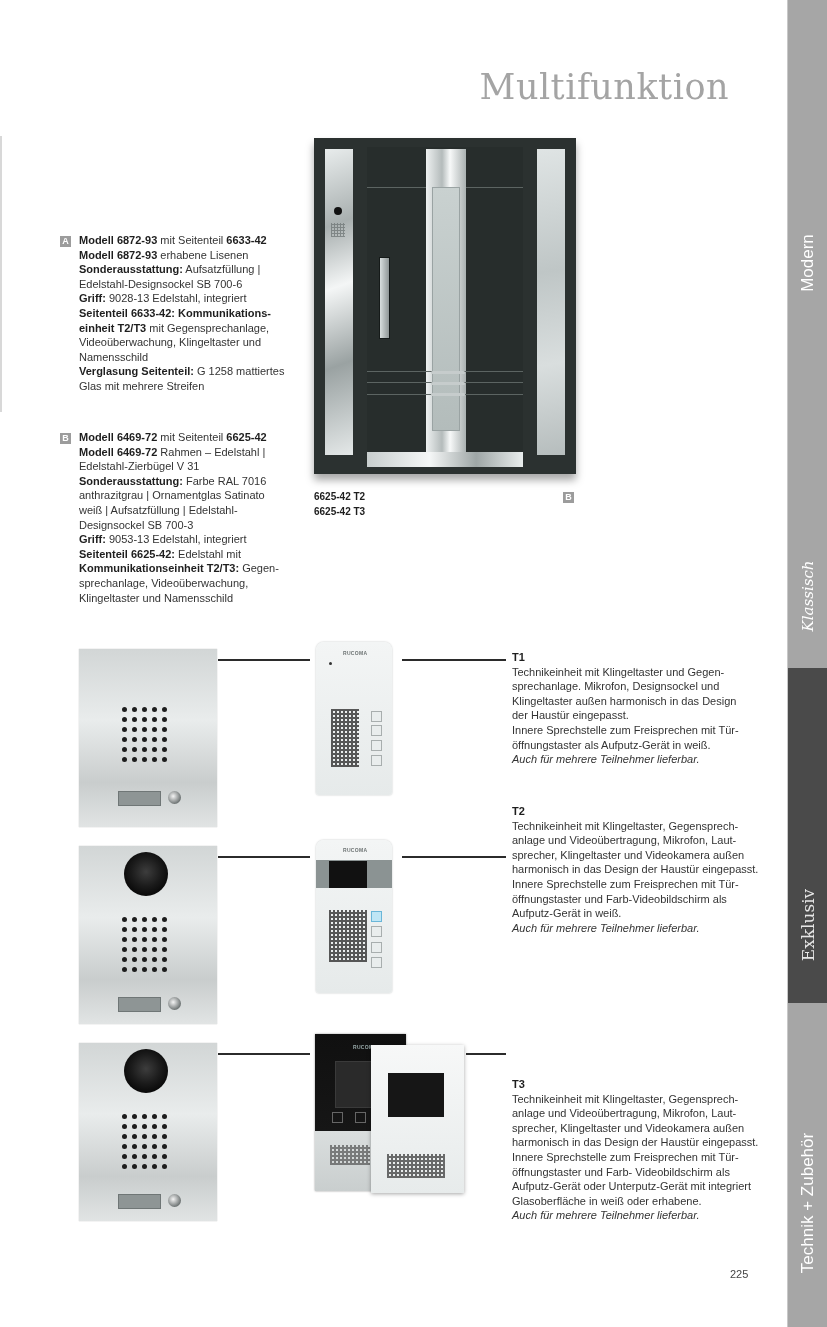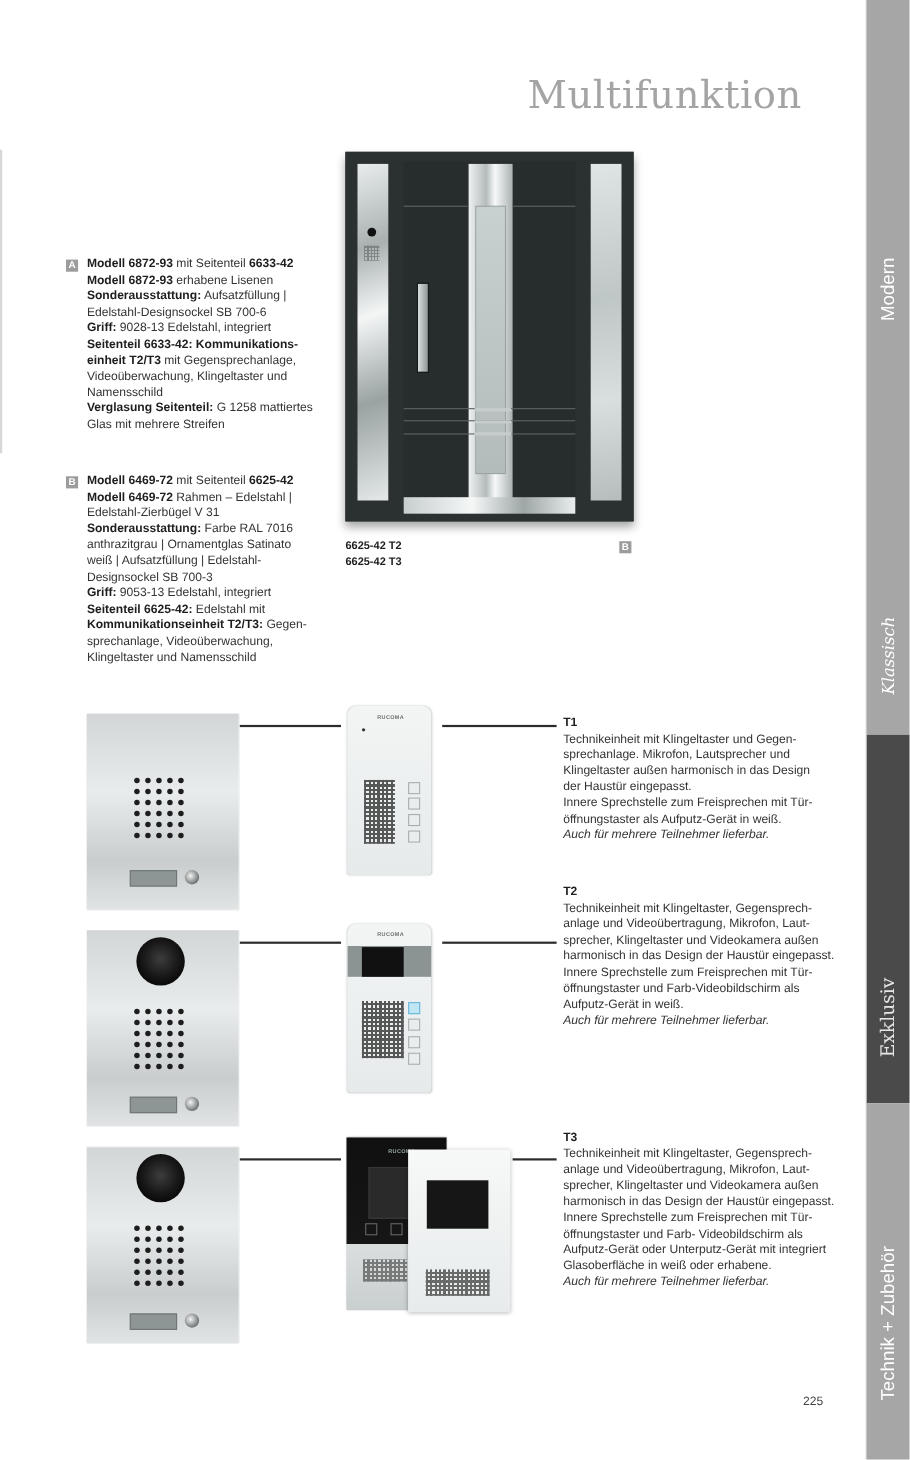--- a/index.html
+++ b/index.html
@@ -200,21 +200,21 @@
   <div style="position:absolute; left:329px; top:662px; width:3px; height:3px; background:#333; border-radius:50%;"></div>
   <div class="speaker-grid" style="left:331px; top:709px; width:28px; height:58px;"></div>
   <div class="key" style="left:371px; top:711px;"></div>
   <div class="key" style="left:371px; top:725px;"></div>
   <div class="key" style="left:371px; top:740px;"></div>
   <div class="key" style="left:371px; top:755px;"></div>
 </div>
 <div class="tech-desc" id="tech-0" style="top:650px;">
     <span class="ttl">T1</span>
     <span class="line">Technikeinheit mit Klingeltaster und Gegen-</span>
-    <span class="line">sprechanlage. Mikrofon, Lautsprecher und</span>
+    <span class="line">sprechanlage. Mikrofon, Designsockel und</span>
     <span class="line">Klingeltaster außen harmonisch in das Design</span>
     <span class="line">der Haustür eingepasst.</span>
     <span class="line">Innere Sprechstelle zum Freisprechen mit Tür-</span>
     <span class="line">öffnungstaster als Aufputz-Gerät in weiß.</span>
     <span class="note">Auch für mehrere Teilnehmer lieferbar.</span>
   </div>
 
 <div>
   <div class="steel-panel" style="left:79px; top:846px;"></div>
   <div class="camera" style="left:124px; top:852px;"></div>
@@ -322,21 +322,21 @@
   <div style="position:absolute; left:315px; top:1034px; width:91px; height:157px; background:linear-gradient(180deg,#101010 0%,#161616 62%,#dadede 62%,#c9cece 100%); box-shadow:0 0 2px #999;"></div>
   <div style="position:absolute; left:335px; top:1061px; width:38px; height:45px; background:#2a2a2a; border:1px solid #3a3a3a;"></div>
   <div style="position:absolute; left:332px; top:1112px; width:9px; height:9px; border:1px solid #666;"></div>
   <div style="position:absolute; left:355px; top:1112px; width:9px; height:9px; border:1px solid #666;"></div>
   <div class="brand" style="left:353px; top:1044px; color:#9aa;">RUCOMA</div>
   <div class="speaker-grid" style="left:330px; top:1145px; width:40px; height:20px; opacity:.6;"></div>
   <div style="position:absolute; left:371px; top:1045px; width:93px; height:148px; background:linear-gradient(180deg,#f7f8f8,#e7ebeb); box-shadow:0 1px 4px rgba(0,0,0,0.35);"></div>
   <div style="position:absolute; left:388px; top:1073px; width:56px; height:44px; background:#161616;"></div>
   <div class="speaker-grid" style="left:387px; top:1154px; width:58px; height:24px; opacity:.75;"></div>
 </div>
-<div class="tech-desc" id="tech-2" style="top:1027px;">
+<div class="tech-desc" id="tech-2" style="top:1077px;">
     <span class="ttl">T3</span>
     <span class="line">Technikeinheit mit Klingeltaster, Gegensprech-</span>
     <span class="line">anlage und Videoübertragung, Mikrofon, Laut-</span>
     <span class="line">sprecher, Klingeltaster und Videokamera außen</span>
     <span class="line">harmonisch in das Design der Haustür eingepasst.</span>
     <span class="line">Innere Sprechstelle zum Freisprechen mit Tür-</span>
     <span class="line">öffnungstaster und Farb- Videobildschirm als</span>
     <span class="line">Aufputz-Gerät oder Unterputz-Gerät mit integriert</span>
     <span class="line">Glasoberfläche in weiß oder erhabene.</span>
     <span class="note">Auch für mehrere Teilnehmer lieferbar.</span>

